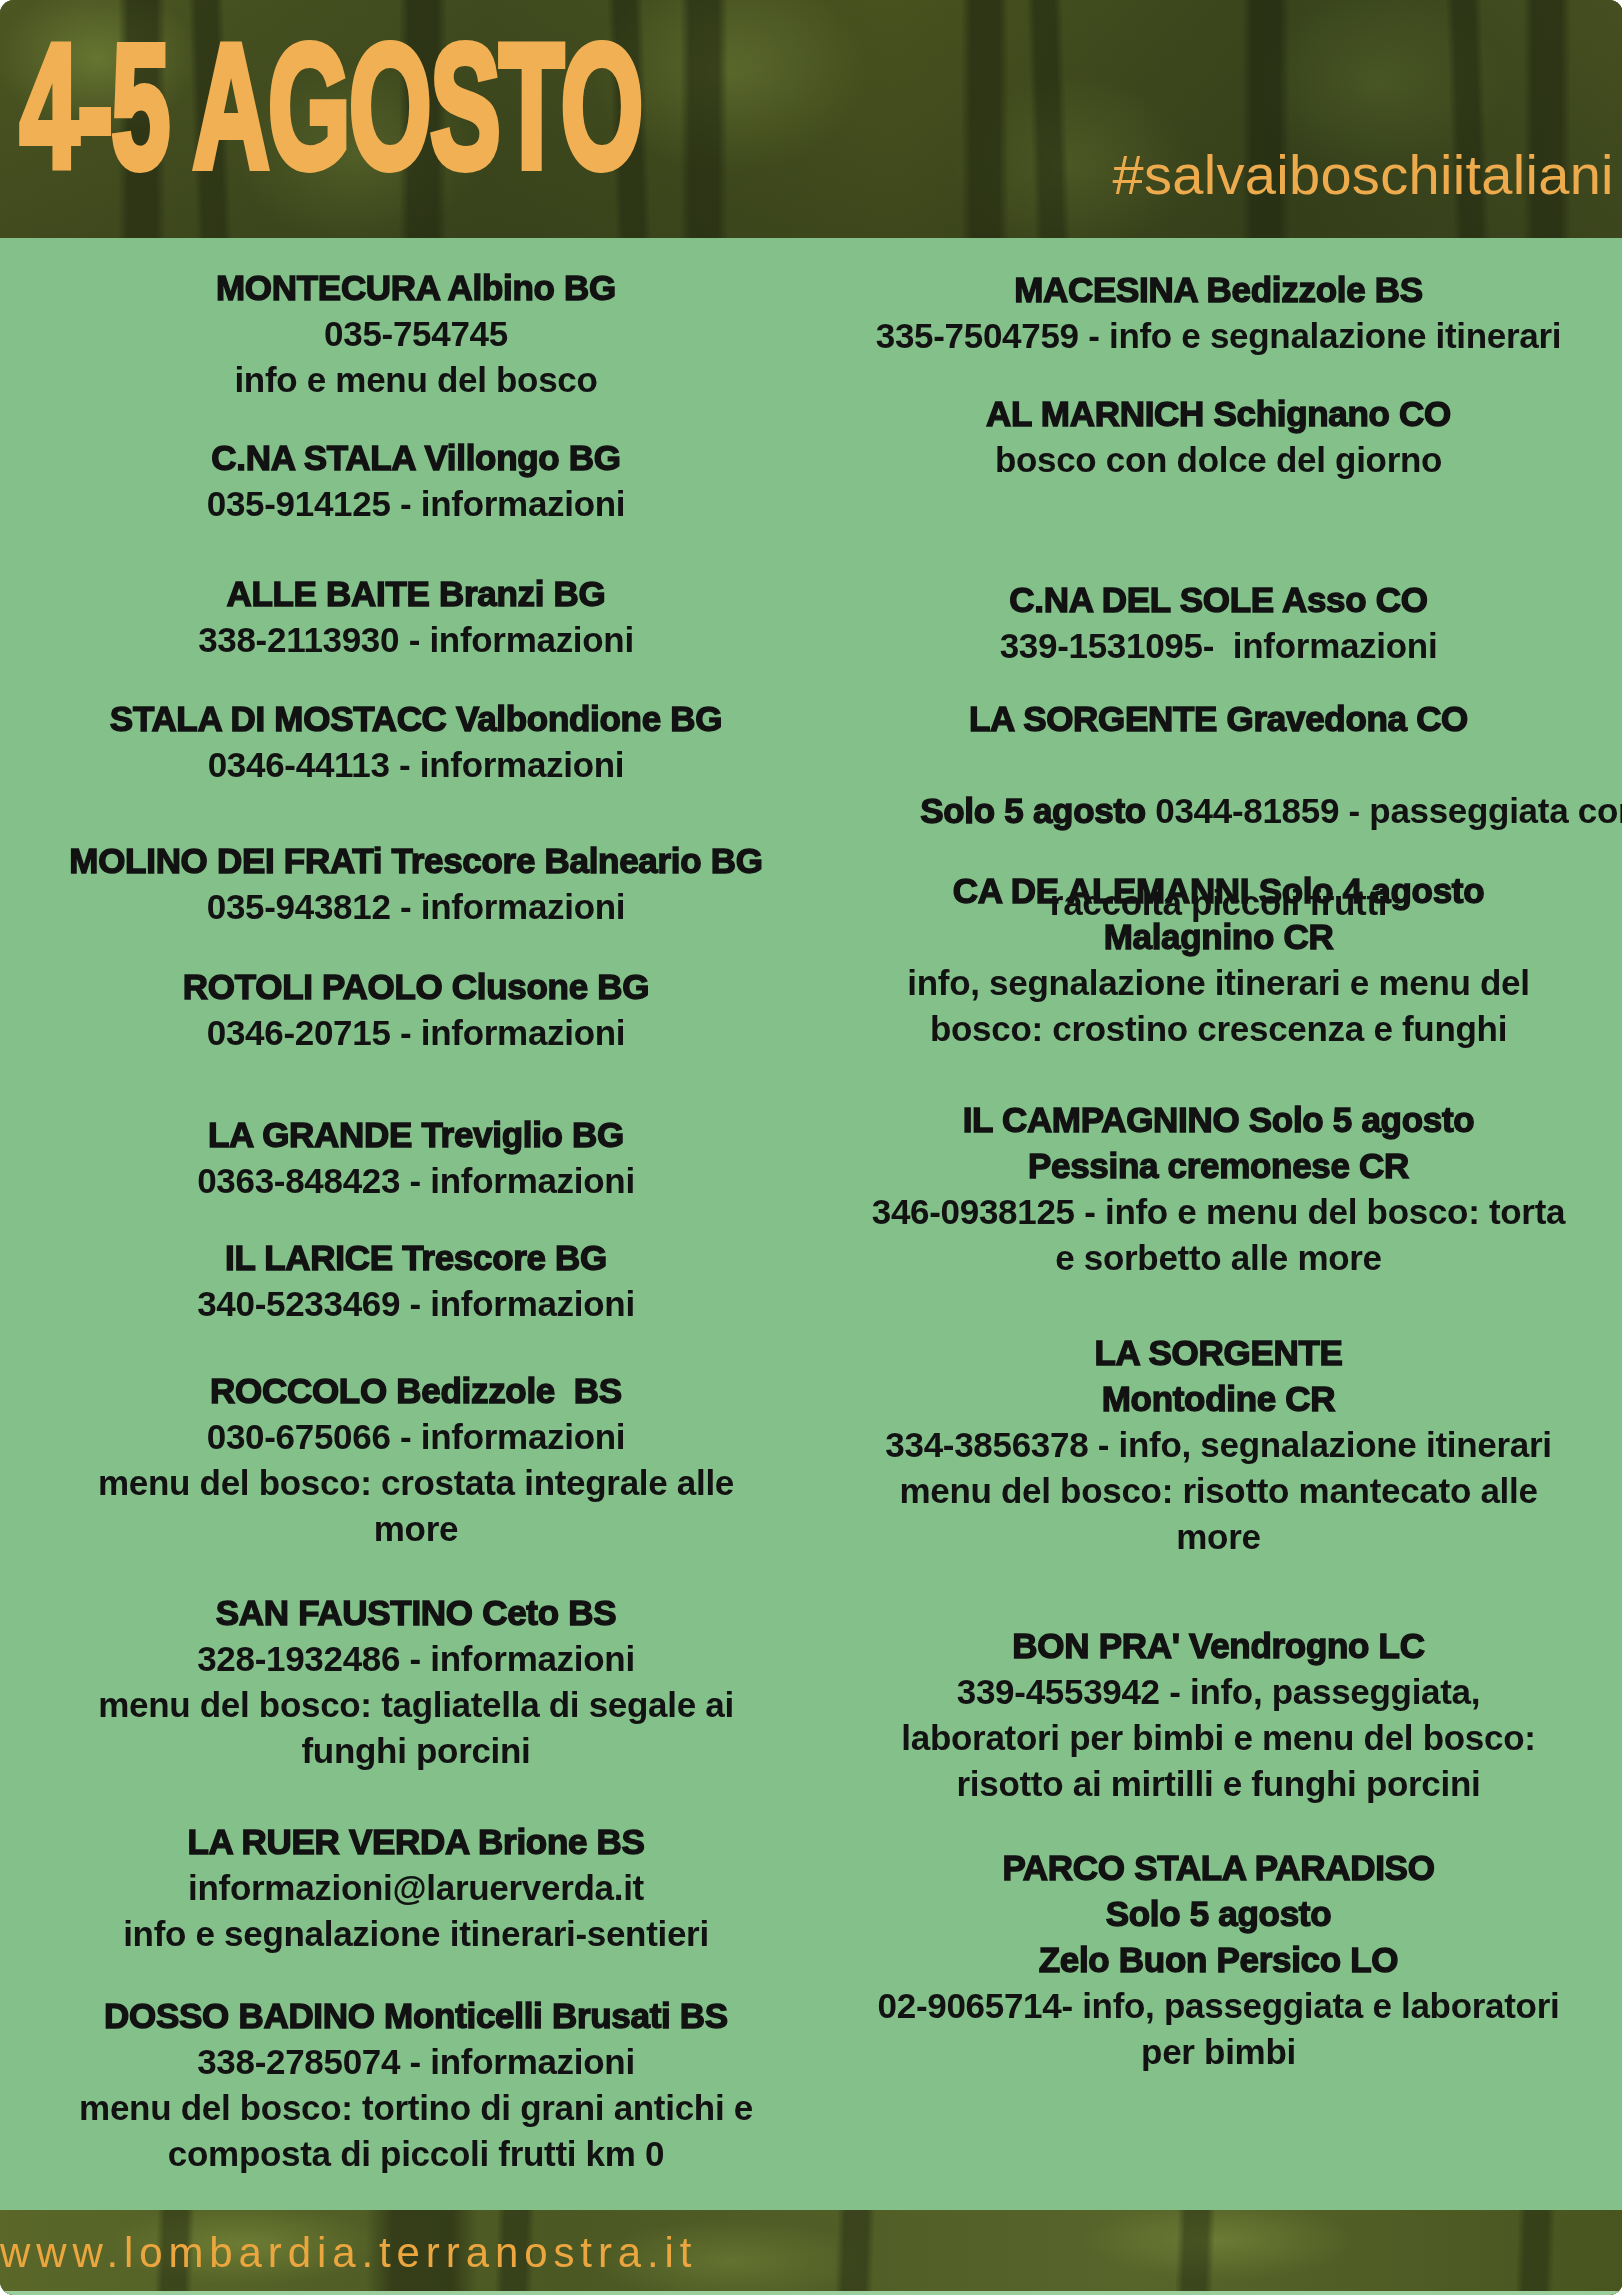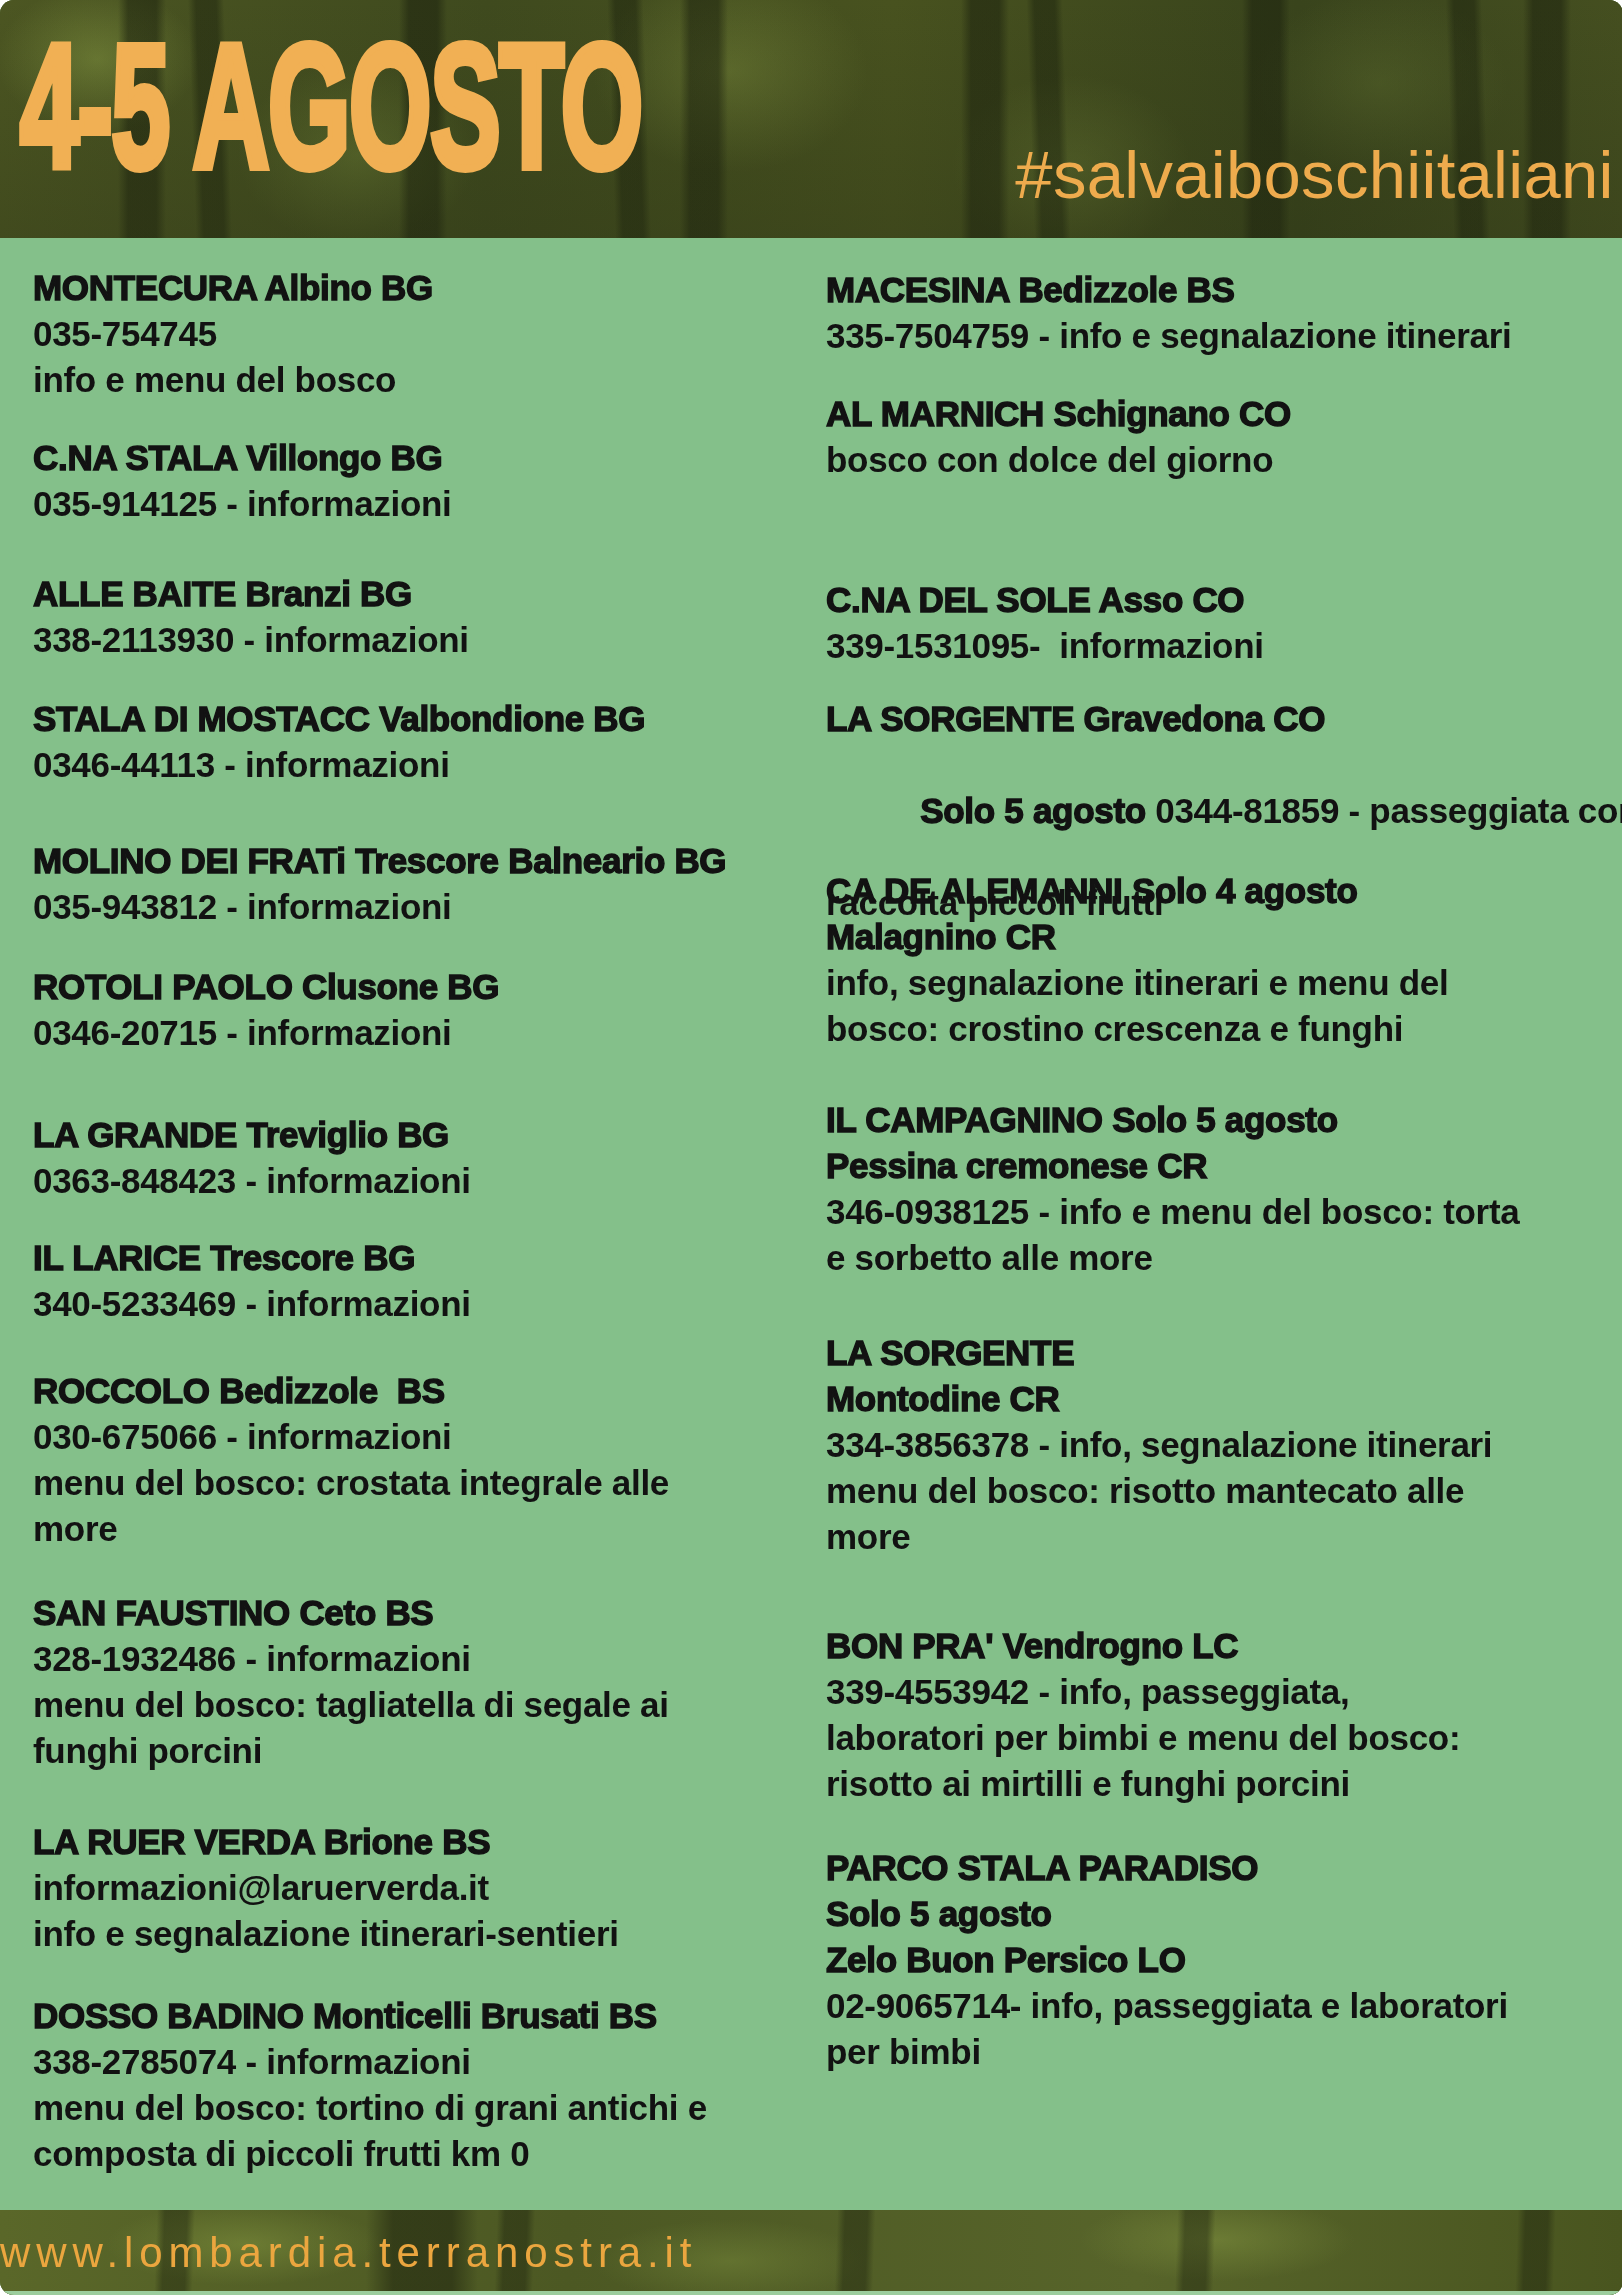--- a/index.html
+++ b/index.html
@@ -34,25 +34,25 @@
   }
   .title{
     position:absolute;left:19.6px;top:18.3px;
     font-size:177px;line-height:177px;font-weight:bold;
     letter-spacing:-2.6px;color:var(--title-yellow);
     -webkit-text-stroke:7.9px var(--title-yellow);
     transform:scaleX(.60);transform-origin:0 0;white-space:pre;
   }
   .hashtag{
     position:absolute;right:9.2px;top:137px;
-    font-size:67px;line-height:75px;font-weight:normal;
+    font-size:56px;line-height:75px;font-weight:normal;
     letter-spacing:0.3px;color:var(--hashtag-yellow);white-space:pre;
   }
   
-  .bodywrap{position:absolute;left:0;top:0;width:1623px;height:1766px;}
+  .bodywrap{position:absolute;left:0;top:0;width:1623px;height:1766px;text-align:center;}
   .col{position:absolute;top:0;height:2210px;}
   .col.left{left:33px;width:766px;}
   .col.right{left:826px;width:785px;}
   .entry{position:absolute;left:0;width:100%;}
   .ln{
     font-size:35px;line-height:46px;font-weight:bold;
     letter-spacing:-0.3px;color:var(--ink);white-space:pre;
   }
   .ln span{white-space:pre;}
   .ln[data-w="b"], .ln span[data-w="b"]{ -webkit-text-stroke:1.4px var(--ink); }

